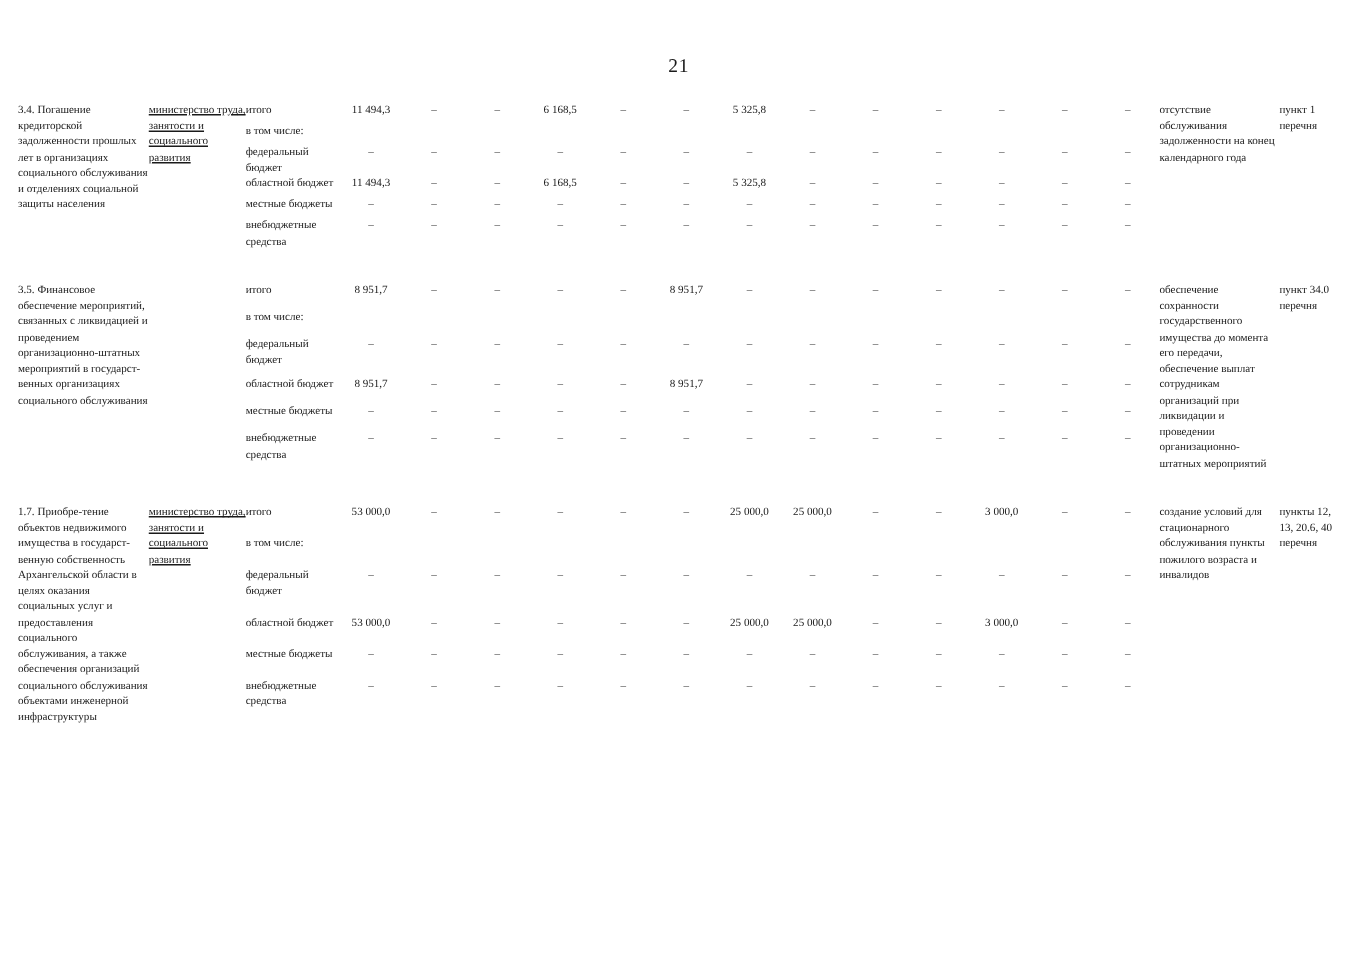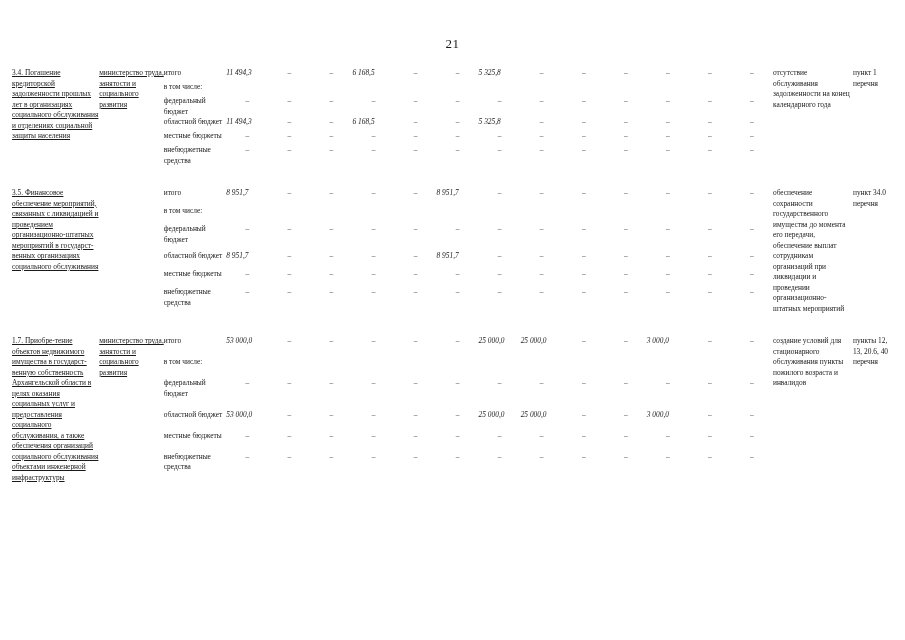--- a/index.html
+++ b/index.html
@@ -48,29 +48,28 @@
     vertical-align: top;
   }
   
   col.c-name     { width: 85px; }
   col.c-exec     { width: 63px; }
   col.c-source   { width: 61px; }
   col.c-num      { width: 41px; }
   col.c-result   { width: 78px; }
   col.c-item     { width: 40px; }
 
-  .cell-pad-name   { padding-right: 6px; text-decoration: underline; }
+  .cell-pad-name   { padding-right: 6px; }
   .cell-pad-exec   { padding-right: 6px; text-decoration: underline; }
   .cell-pad-source { padding-right: 4px; margin-left: 43px; }
 
   .num {
-    text-align: left;
+    text-align: center;
     padding-right: 3px;
     white-space: nowrap;
-    font-style: italic;
   }
   .dash {
     text-align: center;
     color: #3a3a3a;
   }
   .result {
     padding-left: 6px;
     padding-right: 5px;
   }
   .item {

